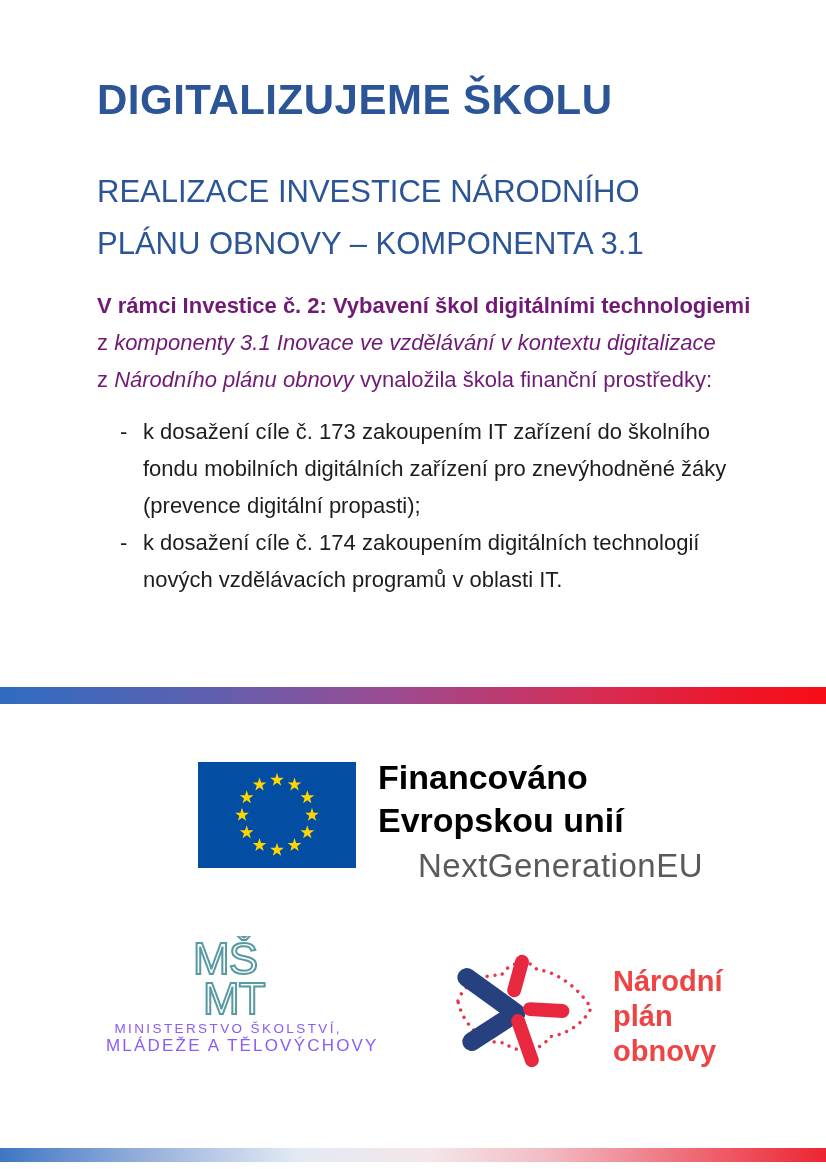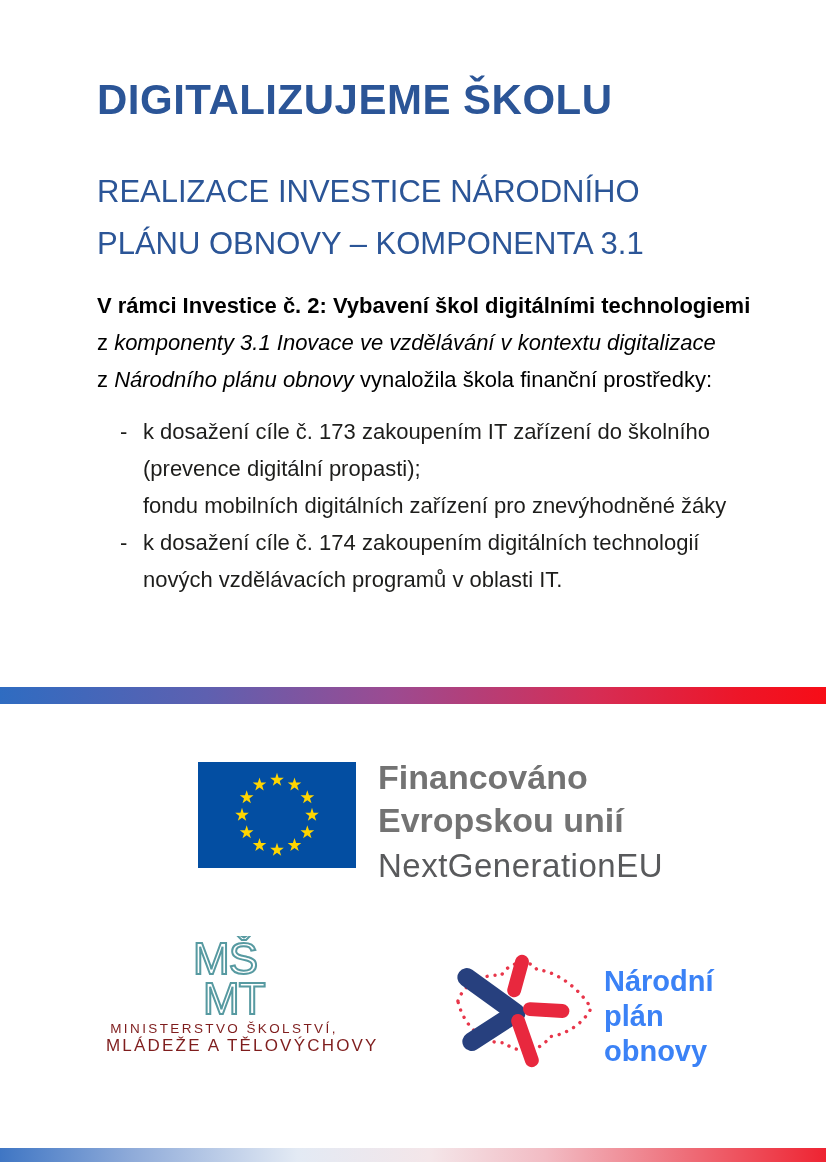--- a/index.html
+++ b/index.html
@@ -13,21 +13,21 @@
     font-size:42px; font-weight:700; color:#2b5597; letter-spacing:0.5px;
     white-space:nowrap;
   }
   .subtitle {
     position:absolute; left:97px; top:166px;
     font-size:31px; font-weight:400; color:#2b5597; line-height:52px;
     white-space:nowrap;
   }
   .paragraph {
     position:absolute; left:97px; top:287px;
-    font-size:22px; color:#000000; line-height:37px; white-space:nowrap;
+    font-size:22px; color:#701a75; line-height:37px; white-space:nowrap;
   }
   .paragraph b { font-weight:700; }
   .paragraph i { font-style:italic; }
   .bullets {
     position:absolute; left:120px; top:413px;
     font-size:22px; color:#1d1d1b; line-height:37px;
   }
   .bullet-item { display:flex; }
   .bullet-marker { width:23px; flex:0 0 23px; }
   .bullet-lines { white-space:nowrap; }
@@ -35,28 +35,28 @@
     position:absolute; left:0; top:687px; width:826px; height:17px;
     background:linear-gradient(90deg,#2f6cc1 0%,#5e60b0 25%,#9b4b92 47%,#d62d55 72%,#ee1527 90%,#f70d17 100%);
   }
   .grad-bar-bottom {
     position:absolute; left:0; top:1148px; width:826px; height:14px;
     background:linear-gradient(90deg,#3f76c4 0%,#8fabd9 16%,#e3eaf4 36%,#f4e6e9 52%,#f2bcc4 66%,#ee6e79 83%,#ee2432 100%);
   }
   .eu-block { position:absolute; left:198px; top:762px; display:flex; }
   .eu-flag { display:block; }
   .eu-text { margin-left:22px; margin-top:-6px; }
-  .eu-line { font-size:34px; font-weight:700; color:#737373; line-height:43px; white-space:nowrap; }
-  .eu-ng { font-size:33px; font-weight:400; color:#595a5c; line-height:42px; margin-top:3px; letter-spacing:0.5px; white-space:nowrap; }
+  .eu-line { font-size:34px; font-weight:700; color:#000000; line-height:43px; white-space:nowrap; }
+  .eu-ng { font-size:33px; font-weight:400; color:#595a5c; line-height:42px; margin-top:3px; letter-spacing:0.5px; white-space:nowrap;margin-left:40px; }
   .msmt-block { position:absolute; left:106px; top:936px; width:236px; text-align:center; }
   .msmt-mono { display:block; margin:0 auto; }
-  .msmt-caption { font-size:13.5px; color:#7f1d1d; letter-spacing:2.4px; line-height:17px; white-space:nowrap; }
+  .msmt-caption { font-size:13.5px; color:#8b5cf6; letter-spacing:2.4px; line-height:17px; white-space:nowrap;text-align:right; }
   .msmt-caption.second { font-size:17px; letter-spacing:2.2px; }
   .npo-block { position:absolute; left:450px; top:952px; display:flex; align-items:flex-start; }
-  .npo-text { margin-left:6px; margin-top:12px; font-size:29px; font-weight:700; color:#3b82f6; line-height:35px; }
+  .npo-text { margin-left:15px; margin-top:12px; font-size:29px; font-weight:700; color:#ef4444; line-height:35px; }
 </style>
 </head>
 <body>
 
 <div class="page">
 
   <div class="title">DIGITALIZUJEME ŠKOLU</div>
 
   <div class="subtitle">
     <div>REALIZACE INVESTICE NÁRODNÍHO</div>
@@ -67,22 +67,22 @@
       <div><b>V rámci Investice č. 2: Vybavení škol digitálními technologiemi</b></div>
       <div><span>z </span><i>komponenty 3.1 Inovace ve vzdělávání v kontextu digitalizace</i></div>
       <div><span>z </span><i>Národního plánu obnovy</i><span> vynaložila škola finanční prostředky:</span></div>
     </div>
 
   <div class="bullets">
       <div class="bullet-item">
         <div class="bullet-marker">-</div>
         <div class="bullet-lines">
           <div>k dosažení cíle č. 173 zakoupením IT zařízení do školního</div>
+          <div>fondu mobilních digitálních zařízení pro znevýhodněné žáky</div>
           <div>(prevence digitální propasti);</div>
-          <div>fondu mobilních digitálních zařízení pro znevýhodněné žáky</div>
         </div>
       </div>
       <div class="bullet-item">
         <div class="bullet-marker">-</div>
         <div class="bullet-lines">
           <div>k dosažení cíle č. 174 zakoupením digitálních technologií</div>
           <div>nových vzdělávacích programů v oblasti IT.</div>
         </div>
       </div>
     </div>

